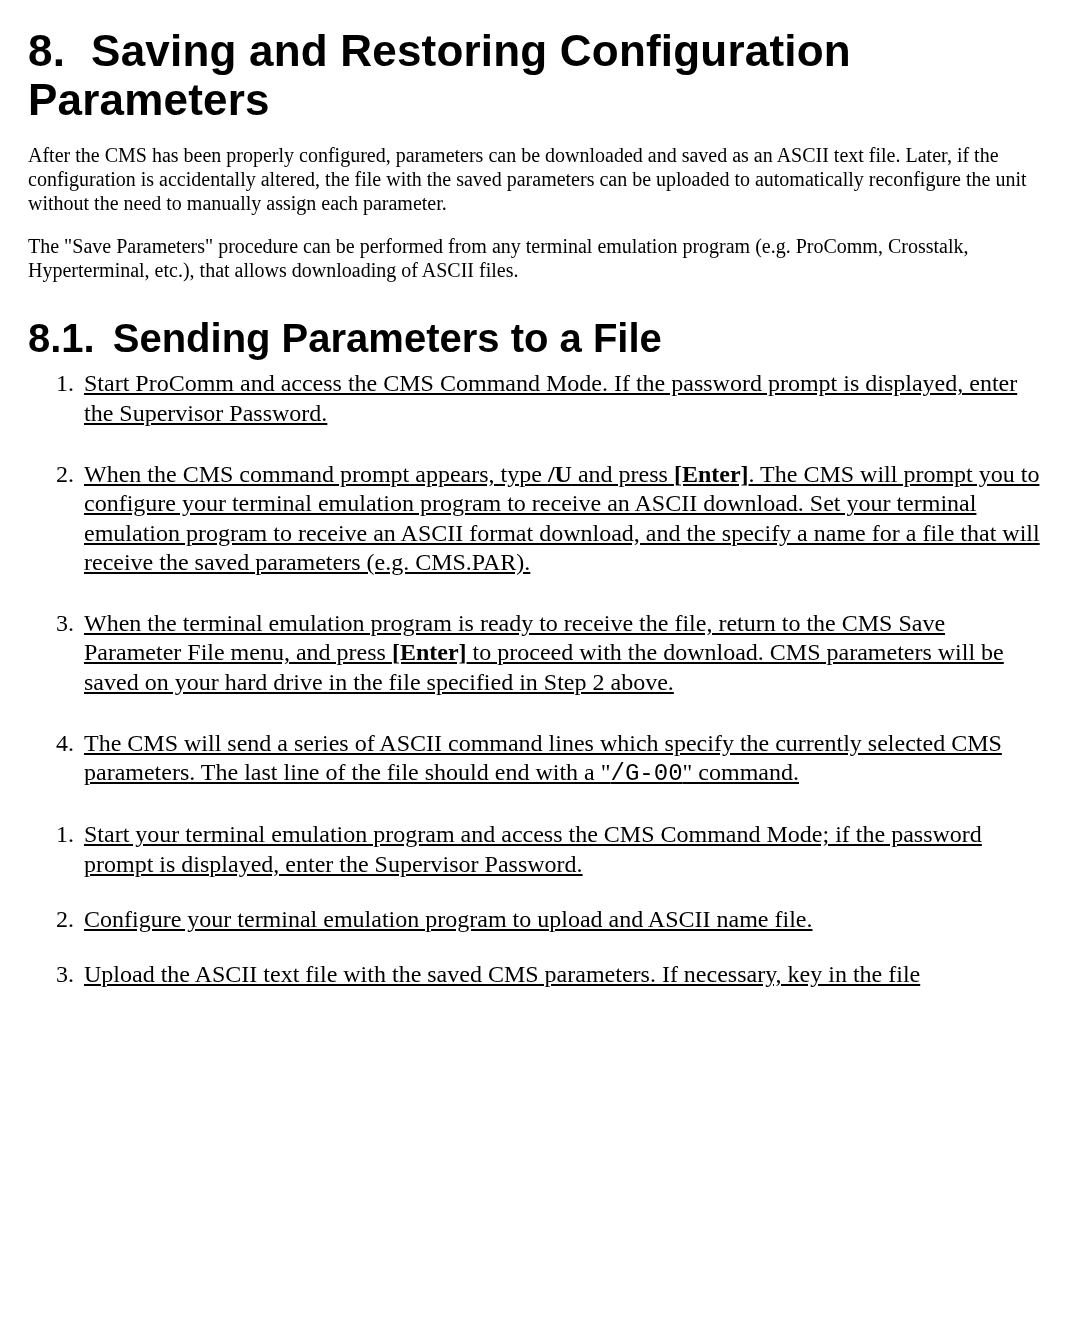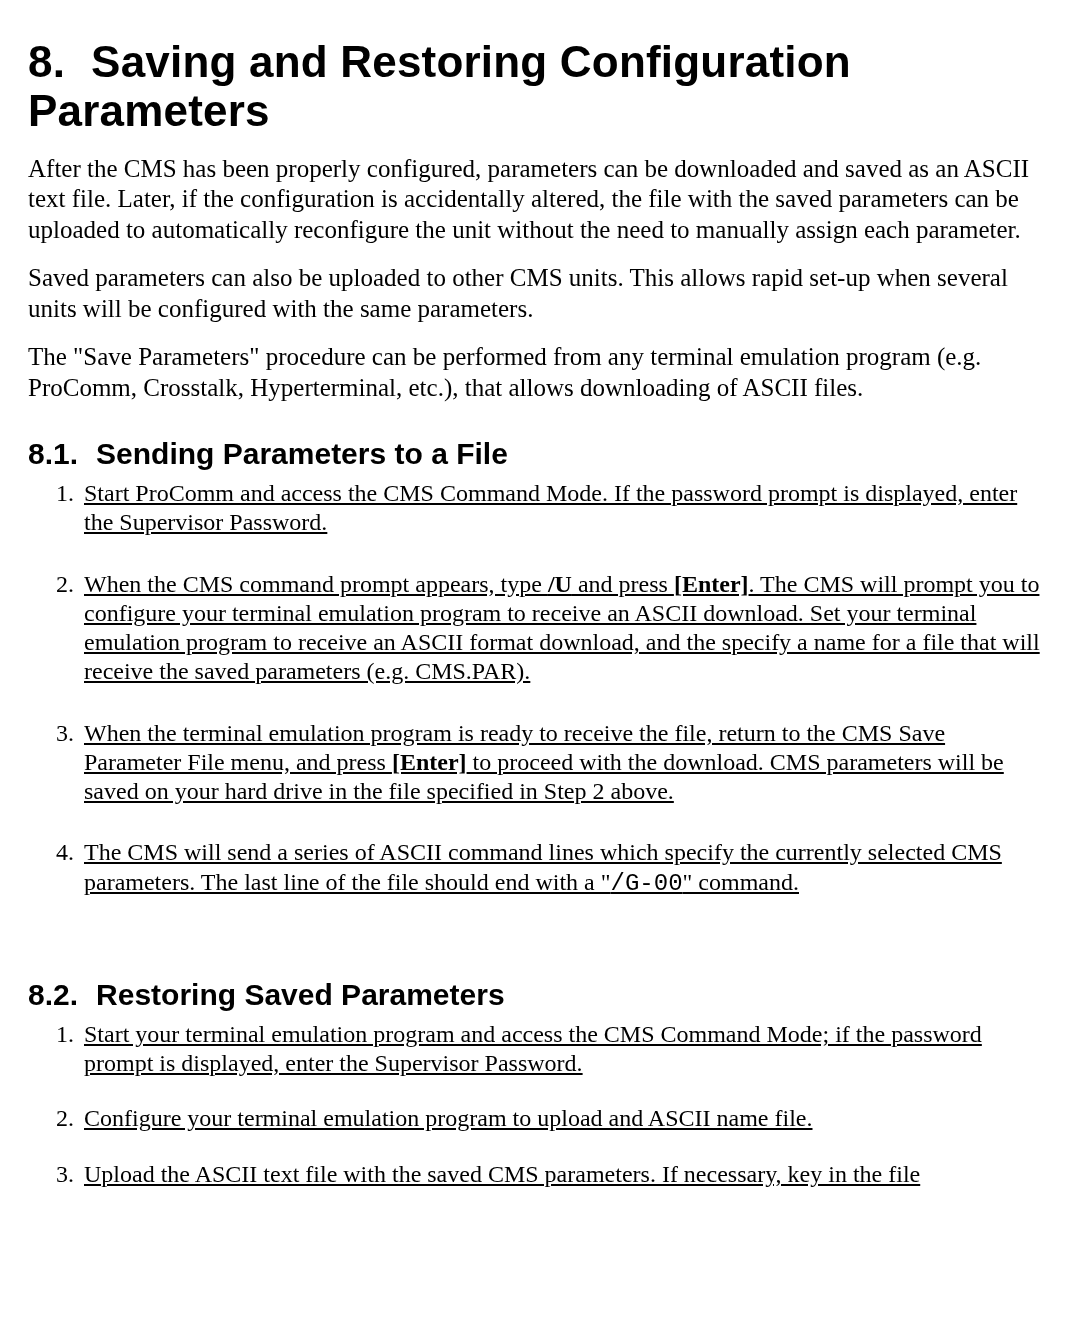--- a/index.html
+++ b/index.html
@@ -6,42 +6,41 @@
     margin: 0;
     padding: 0;
     background: #ffffff;
     font-family: "Times New Roman", Times, serif;
     color: #000;
     width: 1080px;
   }
   .page {
     padding: 26px 36px 40px 28px;
     box-sizing: border-box;
-    margin-top: 11px;
   }
   h1 {
     font-family: Arial, Helvetica, sans-serif;
     font-weight: 900;
     font-size: 44px;
     line-height: 1.12;
     margin: 0 0 18px 0;
     letter-spacing: 0.2px;
   }
   h1 .num {
     margin-right: 26px;
   }
   p.body {
-    font-size: 25px;
+    font-size: 20px;
     line-height: 1.22;
     margin: 0 0 18px 0;
   }
   h2 {
     font-family: Arial, Helvetica, sans-serif;
     font-weight: 700;
-    font-size: 30px;
+    font-size: 40px;
     margin: 34px 0 8px 0;
   }
   h2 .secnum {
     margin-right: 18px;
   }
   ol.numlist {
     list-style: decimal;
     font-size: 24px;
     line-height: 1.22;
     margin: 0 0 0 12px;
@@ -64,21 +63,20 @@
 </head>
 <body>
 
 <div class="page">
 
   <h1>
     <span class="num">8.</span><span>Saving and Restoring Configuration Parameters</span>
   </h1>
 
   <p class="body">After the CMS has been properly configured, parameters can be downloaded and saved as an ASCII text file.  Later, if the configuration is accidentally altered, the file with the saved parameters can be uploaded to automatically reconfigure the unit without the need to manually assign each parameter.</p>
-  <p class="body">Saved parameters can also be uploaded to other CMS units.  This allows rapid set-up when several units will be configured with the same parameters.</p>
   <p class="body">The "Save Parameters" procedure can be performed from any terminal emulation program (e.g. ProComm, Crosstalk, Hyperterminal, etc.), that allows downloading of ASCII files.</p>
 
   <h2>
     <span class="secnum">8.1.</span><span>Sending Parameters to a File</span>
   </h2>
 
   <ol class="numlist">
     <li>
       <span>Start ProComm and access the CMS Command Mode. If the password prompt is displayed, enter the Supervisor Password.</span>
     </li>
@@ -86,23 +84,20 @@
       <span>When the CMS command prompt appears, type </span><span class="bold">/U</span><span> and press </span><span class="bold">[Enter]</span><span>. The CMS will prompt you to configure your terminal emulation program to receive an ASCII download. Set your terminal emulation program to receive an ASCII format download, and the specify a name for a file that will receive the saved parameters (e.g. CMS.PAR).</span>
     </li>
     <li>
       <span>When the terminal emulation program is ready to receive the file, return to the CMS Save Parameter File menu, and press </span><span class="bold">[Enter]</span><span> to proceed with the download. CMS parameters will be saved on your hard drive in the file specified in Step 2 above.</span>
     </li>
     <li>
       <span>The CMS will send a series of ASCII command lines which specify the currently selected CMS parameters. The last line of the file should end with a "</span><span class="mono">/G-00</span><span>" command.</span>
     </li>
   </ol>
 
-  <h2 class="sec82">
-    <span class="secnum">8.2.</span><span>Restoring Saved Parameters</span>
-  </h2>
 
 
   <ol class="numlist tight">
     <li>
       <span>Start your terminal emulation program and access the CMS Command Mode; if the password prompt is displayed, enter the Supervisor Password.</span>
     </li>
     <li>
       <span>Configure your terminal emulation program to upload and ASCII name file.</span>
     </li>
     <li>

